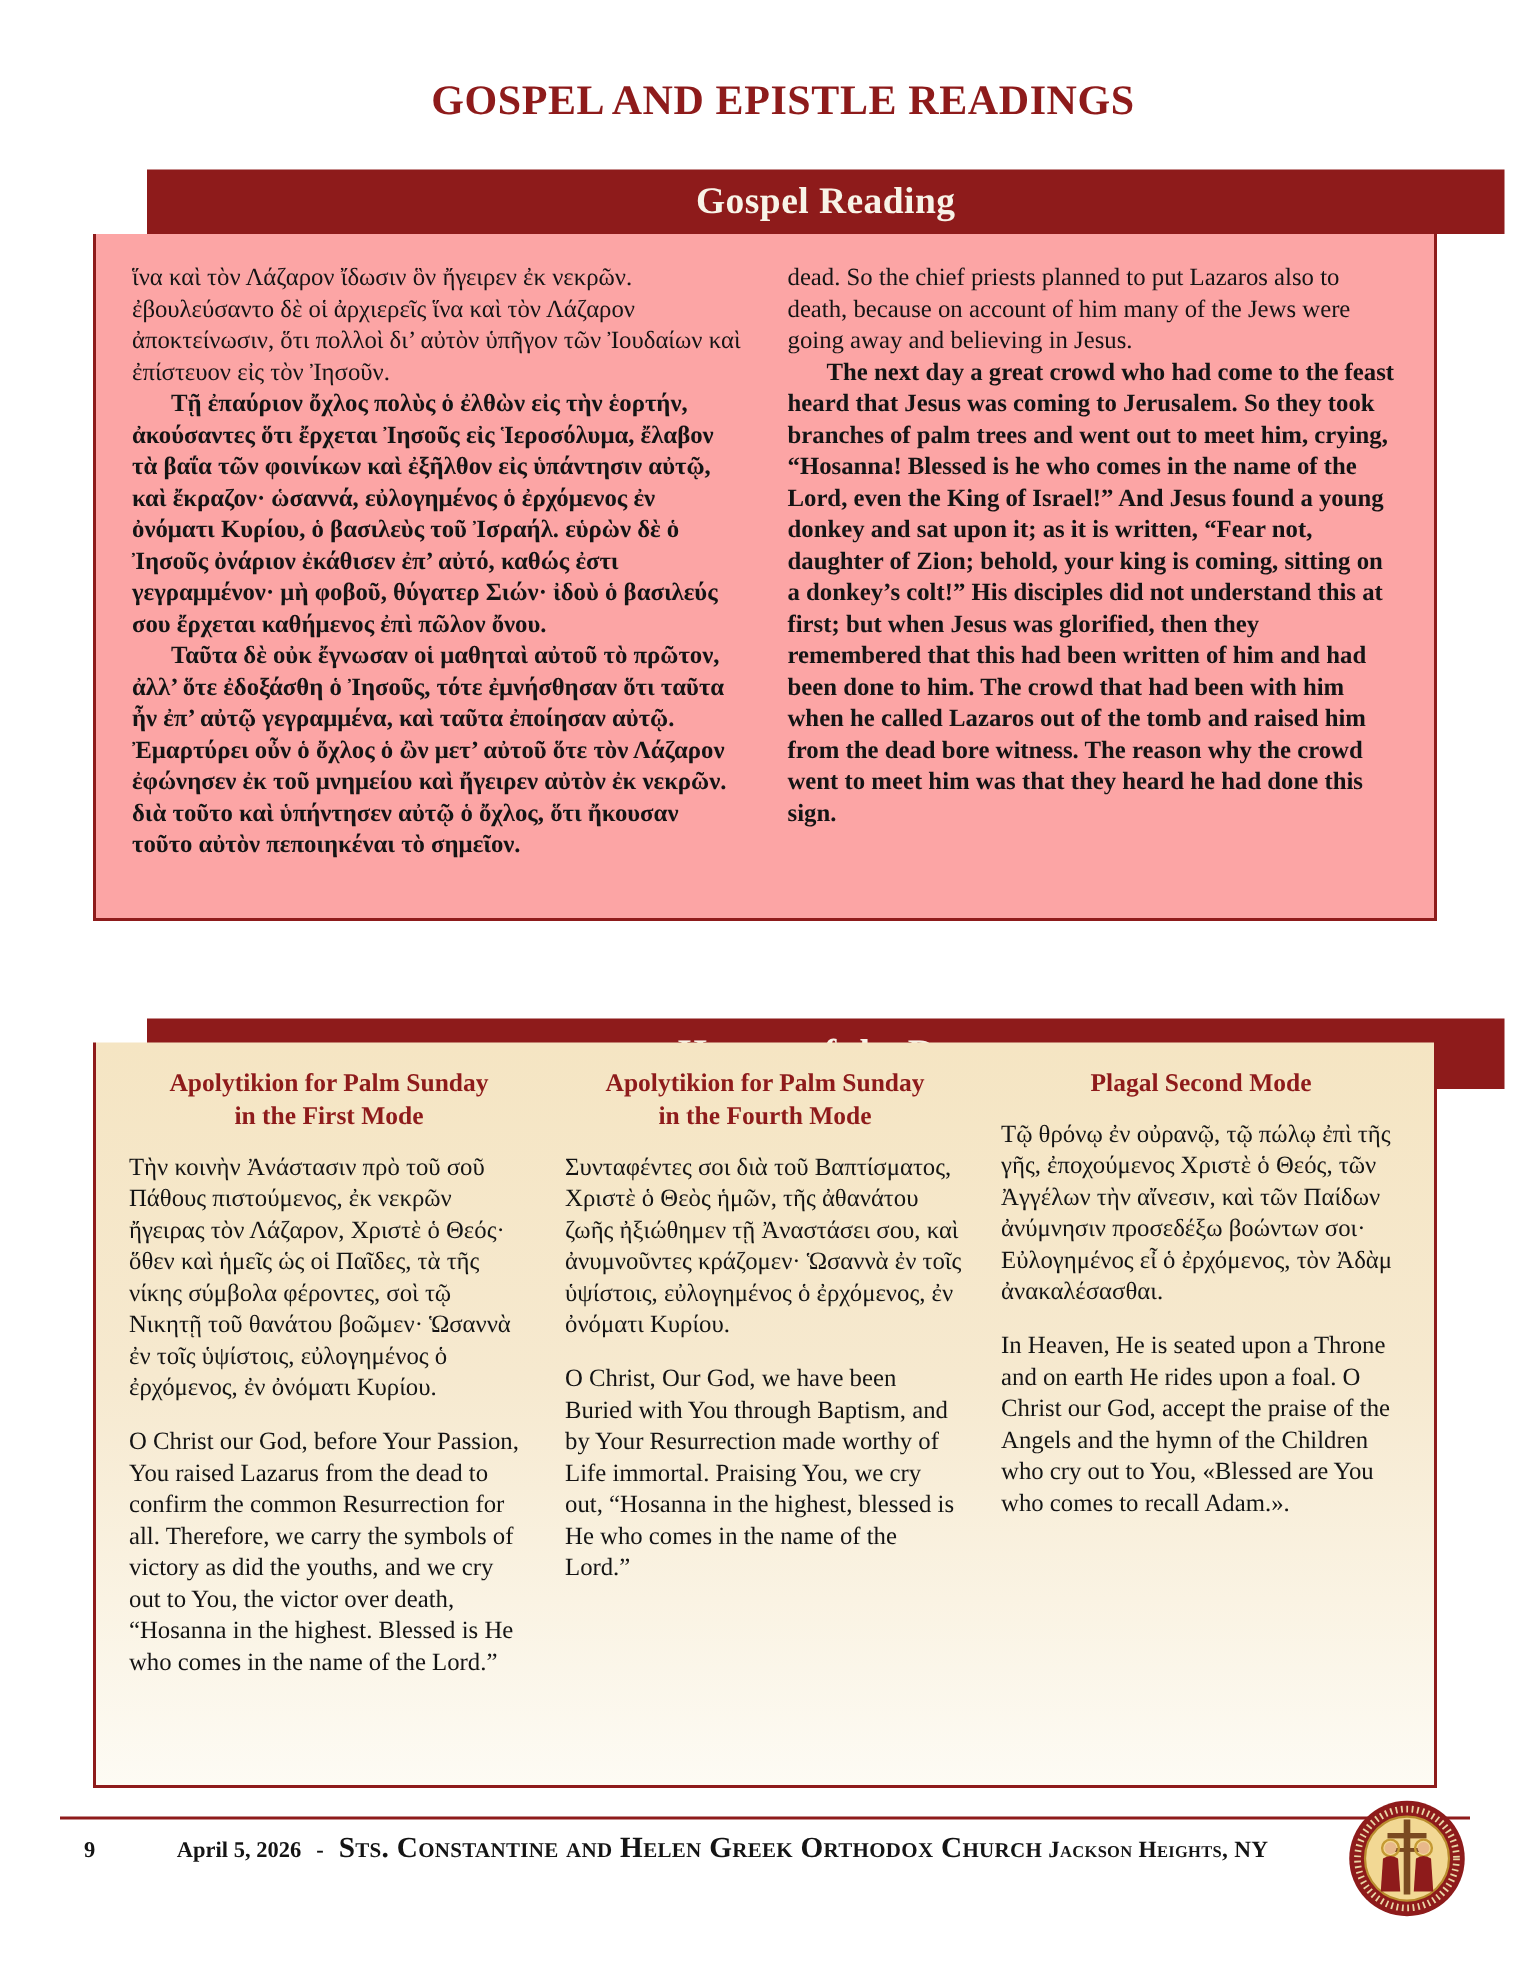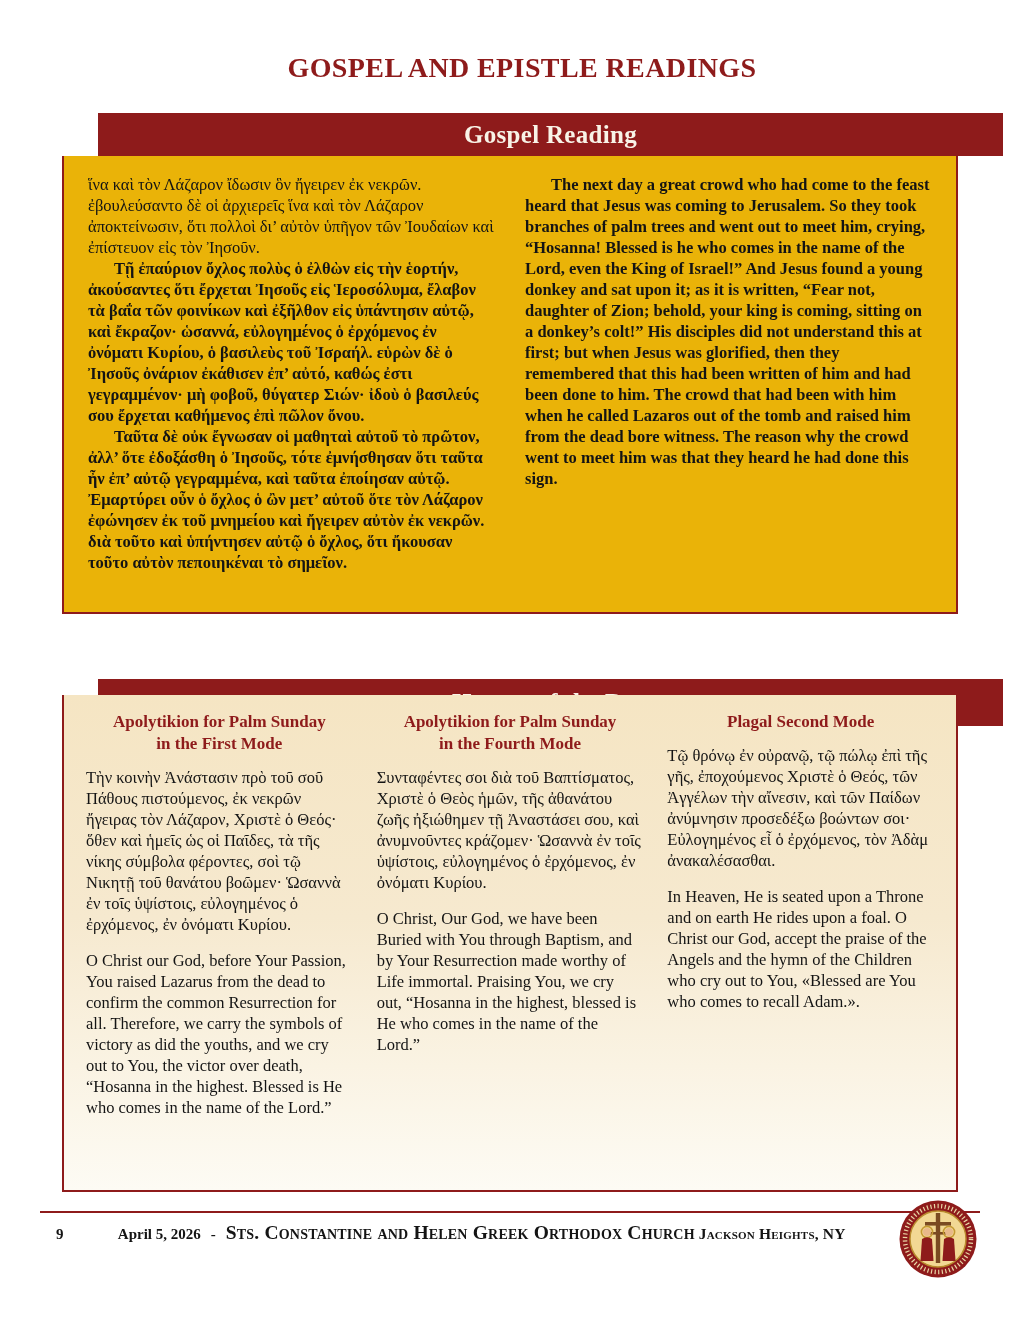--- a/index.html
+++ b/index.html
@@ -14,21 +14,21 @@
   }
   .banner{
     position:absolute;left:62px;width:905px;background:#8e1b1b;color:#f8f3e7;
     display:flex;align-items:center;justify-content:center;
     font-size:25px;font-weight:bold;letter-spacing:.3px;margin-left:36px;
   }
   .gospel-banner{top:113px;height:43px;}
   .hymns-banner{top:679px;height:47px;}
   .gospel-body{
     position:absolute;top:156px;left:62px;width:896px;height:458px;
-    box-sizing:border-box;border:2px solid #8e1b1b;border-top:none;background:#eab308;
+    box-sizing:border-box;border:2px solid #8e1b1b;border-top:none;background:#fca5a5;
     padding:18px 24px;display:flex;gap:30px;overflow:hidden;
   }
   .gospel-col{flex:1;font-size:16.5px;line-height:21px;text-align:left;}
   .gospel-col p{margin:0;}
   .gospel-col p.indent{text-indent:26px;font-weight:bold;}
   .hymns-body{
     position:absolute;top:695px;left:62px;width:896px;height:497px;
     box-sizing:border-box;border:2px solid #8e1b1b;border-top:none;
     background:linear-gradient(180deg,#f5e5c3 0%,#f6e9cf 45%,#faf3e3 75%,#fdfbf4 100%);
     padding:16px 22px 20px;display:flex;gap:24px;overflow:hidden;
@@ -65,20 +65,21 @@
   <span>Gospel Reading</span>
 </div>
 
 <div class="gospel-body">
   <div class="gospel-col">
     <p>ἵνα καὶ τὸν Λάζαρον ἴδωσιν ὃν ἤγειρεν ἐκ νεκρῶν. ἐβουλεύσαντο δὲ οἱ ἀρχιερεῖς ἵνα καὶ τὸν Λάζαρον ἀποκτείνωσιν, ὅτι πολλοὶ δι’ αὐτὸν ὑπῆγον τῶν Ἰουδαίων καὶ ἐπίστευον εἰς τὸν Ἰησοῦν.</p>
     <p class="indent">Τῇ ἐπαύριον ὄχλος πολὺς ὁ ἐλθὼν εἰς τὴν ἑορτήν, ἀκούσαντες ὅτι ἔρχεται Ἰησοῦς εἰς Ἱεροσόλυμα, ἔλαβον τὰ βαΐα τῶν φοινίκων καὶ ἐξῆλθον εἰς ὑπάντησιν αὐτῷ, καὶ ἔκραζον· ὡσαννά, εὐλογημένος ὁ ἐρχόμενος ἐν ὀνόματι Κυρίου, ὁ βασιλεὺς τοῦ Ἰσραήλ. εὑρὼν δὲ ὁ Ἰησοῦς ὀνάριον ἐκάθισεν ἐπ’ αὐτό, καθώς ἐστι γεγραμμένον· μὴ φοβοῦ, θύγατερ Σιών· ἰδοὺ ὁ βασιλεύς σου ἔρχεται καθήμενος ἐπὶ πῶλον ὄνου.</p>
     <p class="indent">Ταῦτα δὲ οὐκ ἔγνωσαν οἱ μαθηταὶ αὐτοῦ τὸ πρῶτον, ἀλλ’ ὅτε ἐδοξάσθη ὁ Ἰησοῦς, τότε ἐμνήσθησαν ὅτι ταῦτα ἦν ἐπ’ αὐτῷ γεγραμμένα, καὶ ταῦτα ἐποίησαν αὐτῷ. Ἐμαρτύρει οὖν ὁ ὄχλος ὁ ὢν μετ’ αὐτοῦ ὅτε τὸν Λάζαρον ἐφώνησεν ἐκ τοῦ μνημείου καὶ ἤγειρεν αὐτὸν ἐκ νεκρῶν. διὰ τοῦτο καὶ ὑπήντησεν αὐτῷ ὁ ὄχλος, ὅτι ἤκουσαν τοῦτο αὐτὸν πεποιηκέναι τὸ σημεῖον.</p>
   </div>
   <div class="gospel-col">
+    <p>dead. So the chief priests planned to put Lazaros also to death, because on account of him many of the Jews were going away and believing in Jesus.</p>
     <p class="indent">The next day a great crowd who had come to the feast heard that Jesus was coming to Jerusalem. So they took branches of palm trees and went out to meet him, crying, “Hosanna! Blessed is he who comes in the name of the Lord, even the King of Israel!” And Jesus found a young donkey and sat upon it; as it is written, “Fear not, daughter of Zion; behold, your king is coming, sitting on a donkey’s colt!” His disciples did not understand this at first; but when Jesus was glorified, then they remembered that this had been written of him and had been done to him. The crowd that had been with him when he called Lazaros out of the tomb and raised him from the dead bore witness. The reason why the crowd went to meet him was that they heard he had done this sign.</p>
   </div>
 </div>
 
 <div class="banner hymns-banner">
   <span>Hymns of the Day</span>
 </div>
 
 <div class="hymns-body">
   <div class="hymn-col">

